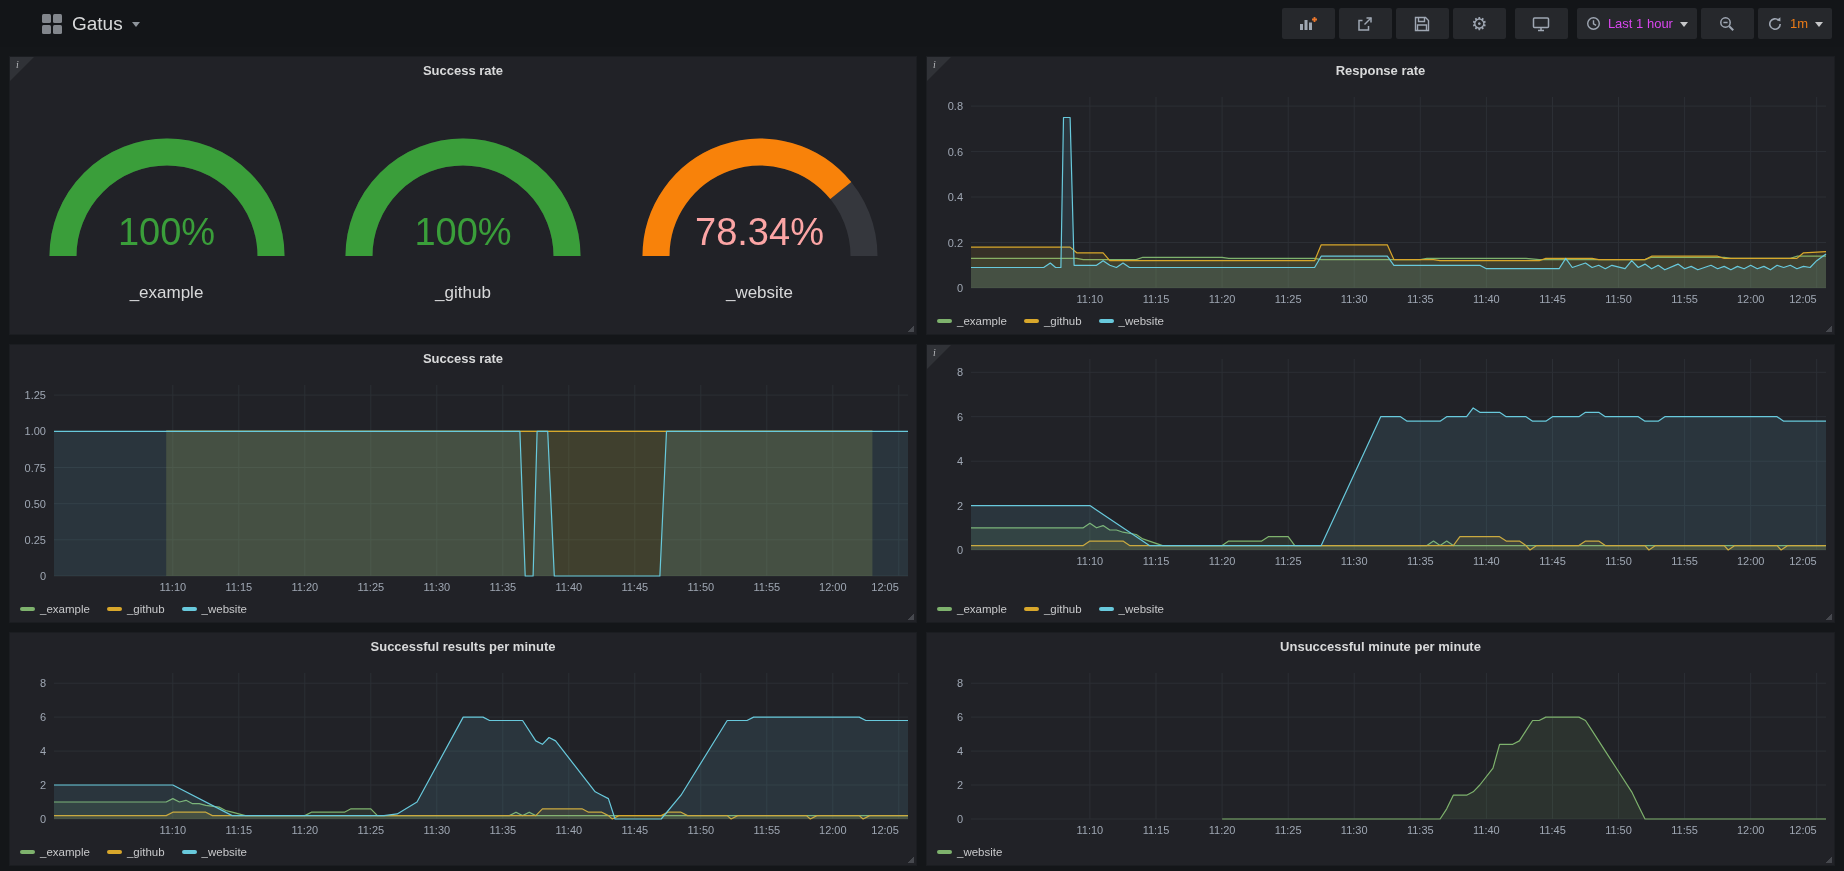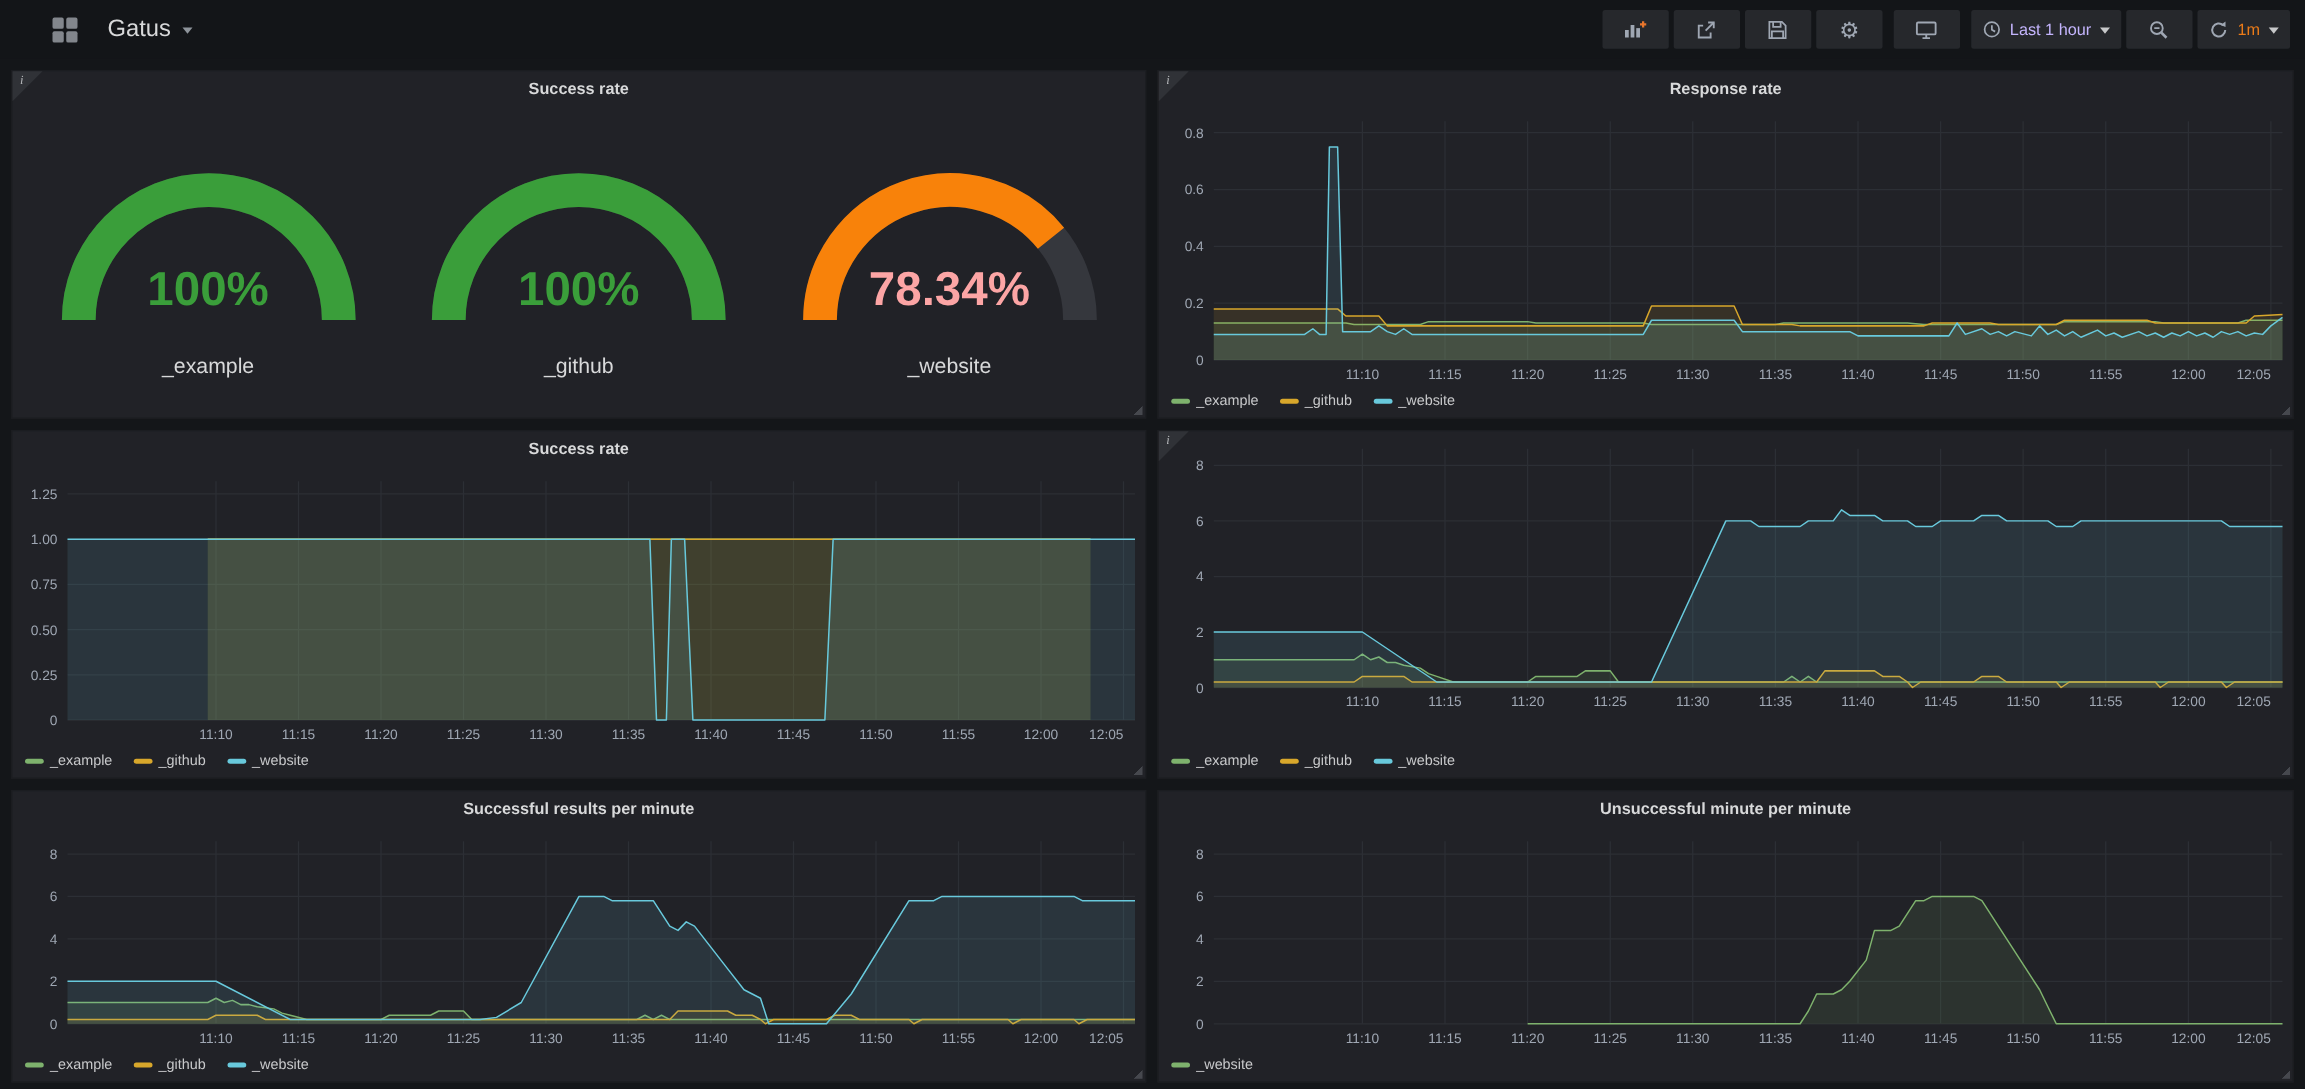--- a/index.html
+++ b/index.html
@@ -1,49 +1,49 @@
 <!DOCTYPE html>
 <html><head>
 <meta charset="utf-8">
 <style>
   html,body{margin:0;padding:0;}
   body{width:1844px;height:871px;overflow:hidden;background:#141619;font-family:"Liberation Sans",sans-serif;}
   
   .navbar{height:47px;display:flex;align-items:center;justify-content:space-between;background:#131518;padding:0 12px;}
-  .nav-left{display:flex;align-items:center;gap:24px;margin-left:14px;padding-left:16px;}
+  .nav-left{display:flex;align-items:center;gap:10px;margin-left:14px;padding-left:16px;}
   .logo{display:grid;grid-template-columns:9px 9px;gap:2px;cursor:pointer;}
   .logo span{width:9px;height:9px;background:#82868c;border-radius:1.5px;}
   .dash-title-btn{display:flex;align-items:center;gap:9px;cursor:pointer;}
   .dash-title{color:#d8d9da;font-size:19px;}
   .caret{width:0;height:0;border:4px solid transparent;border-top:5px solid #8e949b;display:inline-block;margin-top:5px;}
   .caret.light{border-top-color:#c7c8ca;}
   .nav-right{display:flex;align-items:center;}
   .tb-group{display:flex;gap:4px;margin-left:9px;}
   .tb-btn{height:31px;min-width:35px;background:#26282c;border-radius:2px;display:flex;align-items:center;justify-content:center;gap:7px;padding:0 9px;color:#9fa7b3;cursor:pointer;}
   .tb-btn svg{display:block;}
   .gear-glyph{font-size:18px;line-height:1;color:#9fa7b3;}
-  .time-label{color:#c4b5fd;font-size:13px;}
+  .time-label{color:#d946ef;font-size:13px;}
   .refresh-label{color:#eb7b18;font-size:13px;font-weight:400;}
   
   .dash{display:grid;grid-template-columns:908px 909px;grid-template-rows:279px 279px 234px;gap:9px;padding:9px 9px 0 9px;}
   .panel{background:#212227;position:relative;display:flex;flex-direction:column;border:1px solid #1b1d21;box-sizing:border-box;}
   .panel-header{height:26px;flex:none;display:flex;align-items:center;justify-content:center;color:#d8d9da;font-size:13px;font-weight:700;cursor:pointer;}
   .info-corner{position:absolute;top:0;left:0;width:0;height:0;border-top:24px solid #303237;border-right:24px solid transparent;cursor:pointer;}
   .info-i{position:absolute;top:2px;left:6px;color:#b8babd;font-size:10px;font-style:italic;font-family:"Liberation Serif",serif;pointer-events:none;}
   .chart-body{flex:1;position:relative;cursor:crosshair;}
   .chart-body svg{position:absolute;top:0;left:0;}
   .legend{height:26px;flex:none;display:flex;align-items:center;gap:17px;padding-left:10px;}
   .legend-item{display:flex;align-items:center;gap:5px;color:#c8c9cb;font-size:11.5px;cursor:pointer;}
   .legend-swatch{width:15px;height:4px;border-radius:2px;display:inline-block;}
   .resize-corner{position:absolute;right:2px;bottom:2px;width:9px;height:9px;background:linear-gradient(135deg,transparent 62%,#46484e 62%);cursor:nwse-resize;}
   
   .gauges{flex:1;display:flex;justify-content:space-evenly;align-items:center;}
   .gauge{display:flex;flex-direction:column;align-items:center;}
   .gauge-svg-wrap{position:relative;width:280px;height:162px;}
-  .gauge-value{position:absolute;left:0;right:0;top:97px;text-align:center;font-size:38px;font-weight:700;}
+  .gauge-value{position:absolute;left:0;right:0;top:97px;text-align:center;font-size:38px;font-weight:400;}
   .gauge-name{margin-top:7px;color:#d8d9da;font-size:17px;}
 </style>
 </head>
 <body>
 
 <div class="navbar">
   <div class="nav-left">
     <span class="logo">
         <span></span>
         <span></span>

